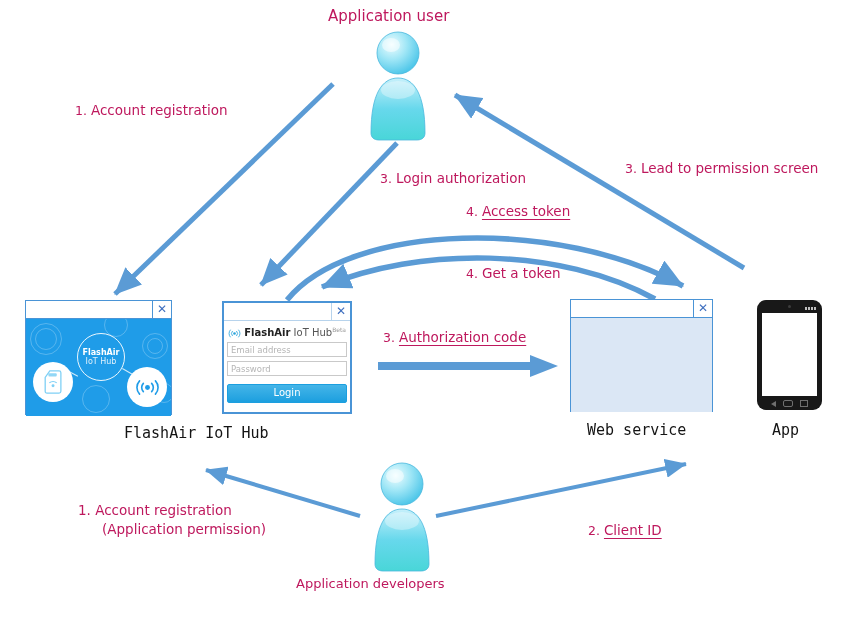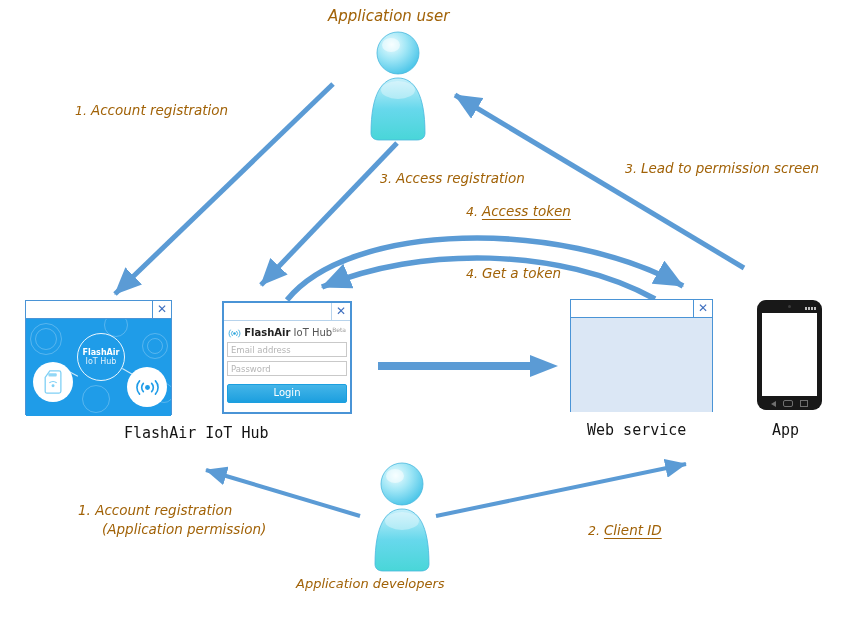--- a/index.html
+++ b/index.html
@@ -1,19 +1,19 @@
 <!DOCTYPE html>
 <html><head>
 <meta charset="utf-8">
 <style>
   html,body{margin:0;padding:0;background:#fff;}
   #canvas{position:relative;width:852px;height:625px;background:#fff;overflow:hidden;
           font-family:"DejaVu Sans",sans-serif;color:#1f1f1f;}
   #layer-arrows{position:absolute;left:0;top:0;z-index:1;}
-  .lbl{position:absolute;z-index:3;font-size:13.5px;white-space:nowrap;color:#a16207;font-style:italic;}
+  .lbl{position:absolute;z-index:3;font-size:13.5px;white-space:nowrap;color:#be185d;}
   .lbl .num{font-size:12.5px;margin-right:4px;}
   .u{text-decoration:underline;text-underline-offset:3px;}
   .lbl-app-user{left:328px;top:7px;font-size:15px;}
   .lbl-dev{left:296px;top:576px;font-size:13px;}
   .lbl-step1-user{left:75px;top:101px;line-height:18px;}
   .lbl-step1-user .line2{padding-left:27px;}
   .lbl-access-auth{left:380px;top:170px;}
   .lbl-lead{left:625px;top:160px;}
   .lbl-access-token{left:466px;top:203px;}
   .lbl-get-token{left:466px;top:265px;}
@@ -135,35 +135,38 @@
     <use href="#sym-person" x="367" y="461" width="70" height="112"></use>
   </svg>
 
   <div class="lbl lbl-app-user">Application user</div>
 
   <div class="lbl lbl-step1-user">
     <div class="line1"><span class="num">1.</span><span>Account registration</span></div>
   </div>
 
   <div class="lbl lbl-access-auth">
-    <span class="num">3.</span><span>Access registration</span>
+    <span class="num">3.</span><span>Login authorization</span>
   </div>
 
   <div class="lbl lbl-lead">
     <span class="num">3.</span><span>Lead to permission screen</span>
   </div>
 
   <div class="lbl lbl-access-token">
     <span class="num">4.</span><span class="u">Access token</span>
   </div>
 
   <div class="lbl lbl-get-token">
     <span class="num">4.</span><span>Get a token</span>
   </div>
 
+  <div class="lbl lbl-auth-code">
+    <span class="num">3.</span><span class="u">Authorization code</span>
+  </div>
 
   <div class="lbl lbl-client-id">
     <span class="num">2.</span><span class="u">Client ID</span>
   </div>
 
   <div class="lbl lbl-dev-steps">
     <div class="line1">1. Account registration</div>
     <div class="line2">(Application permission)</div>
   </div>
 

